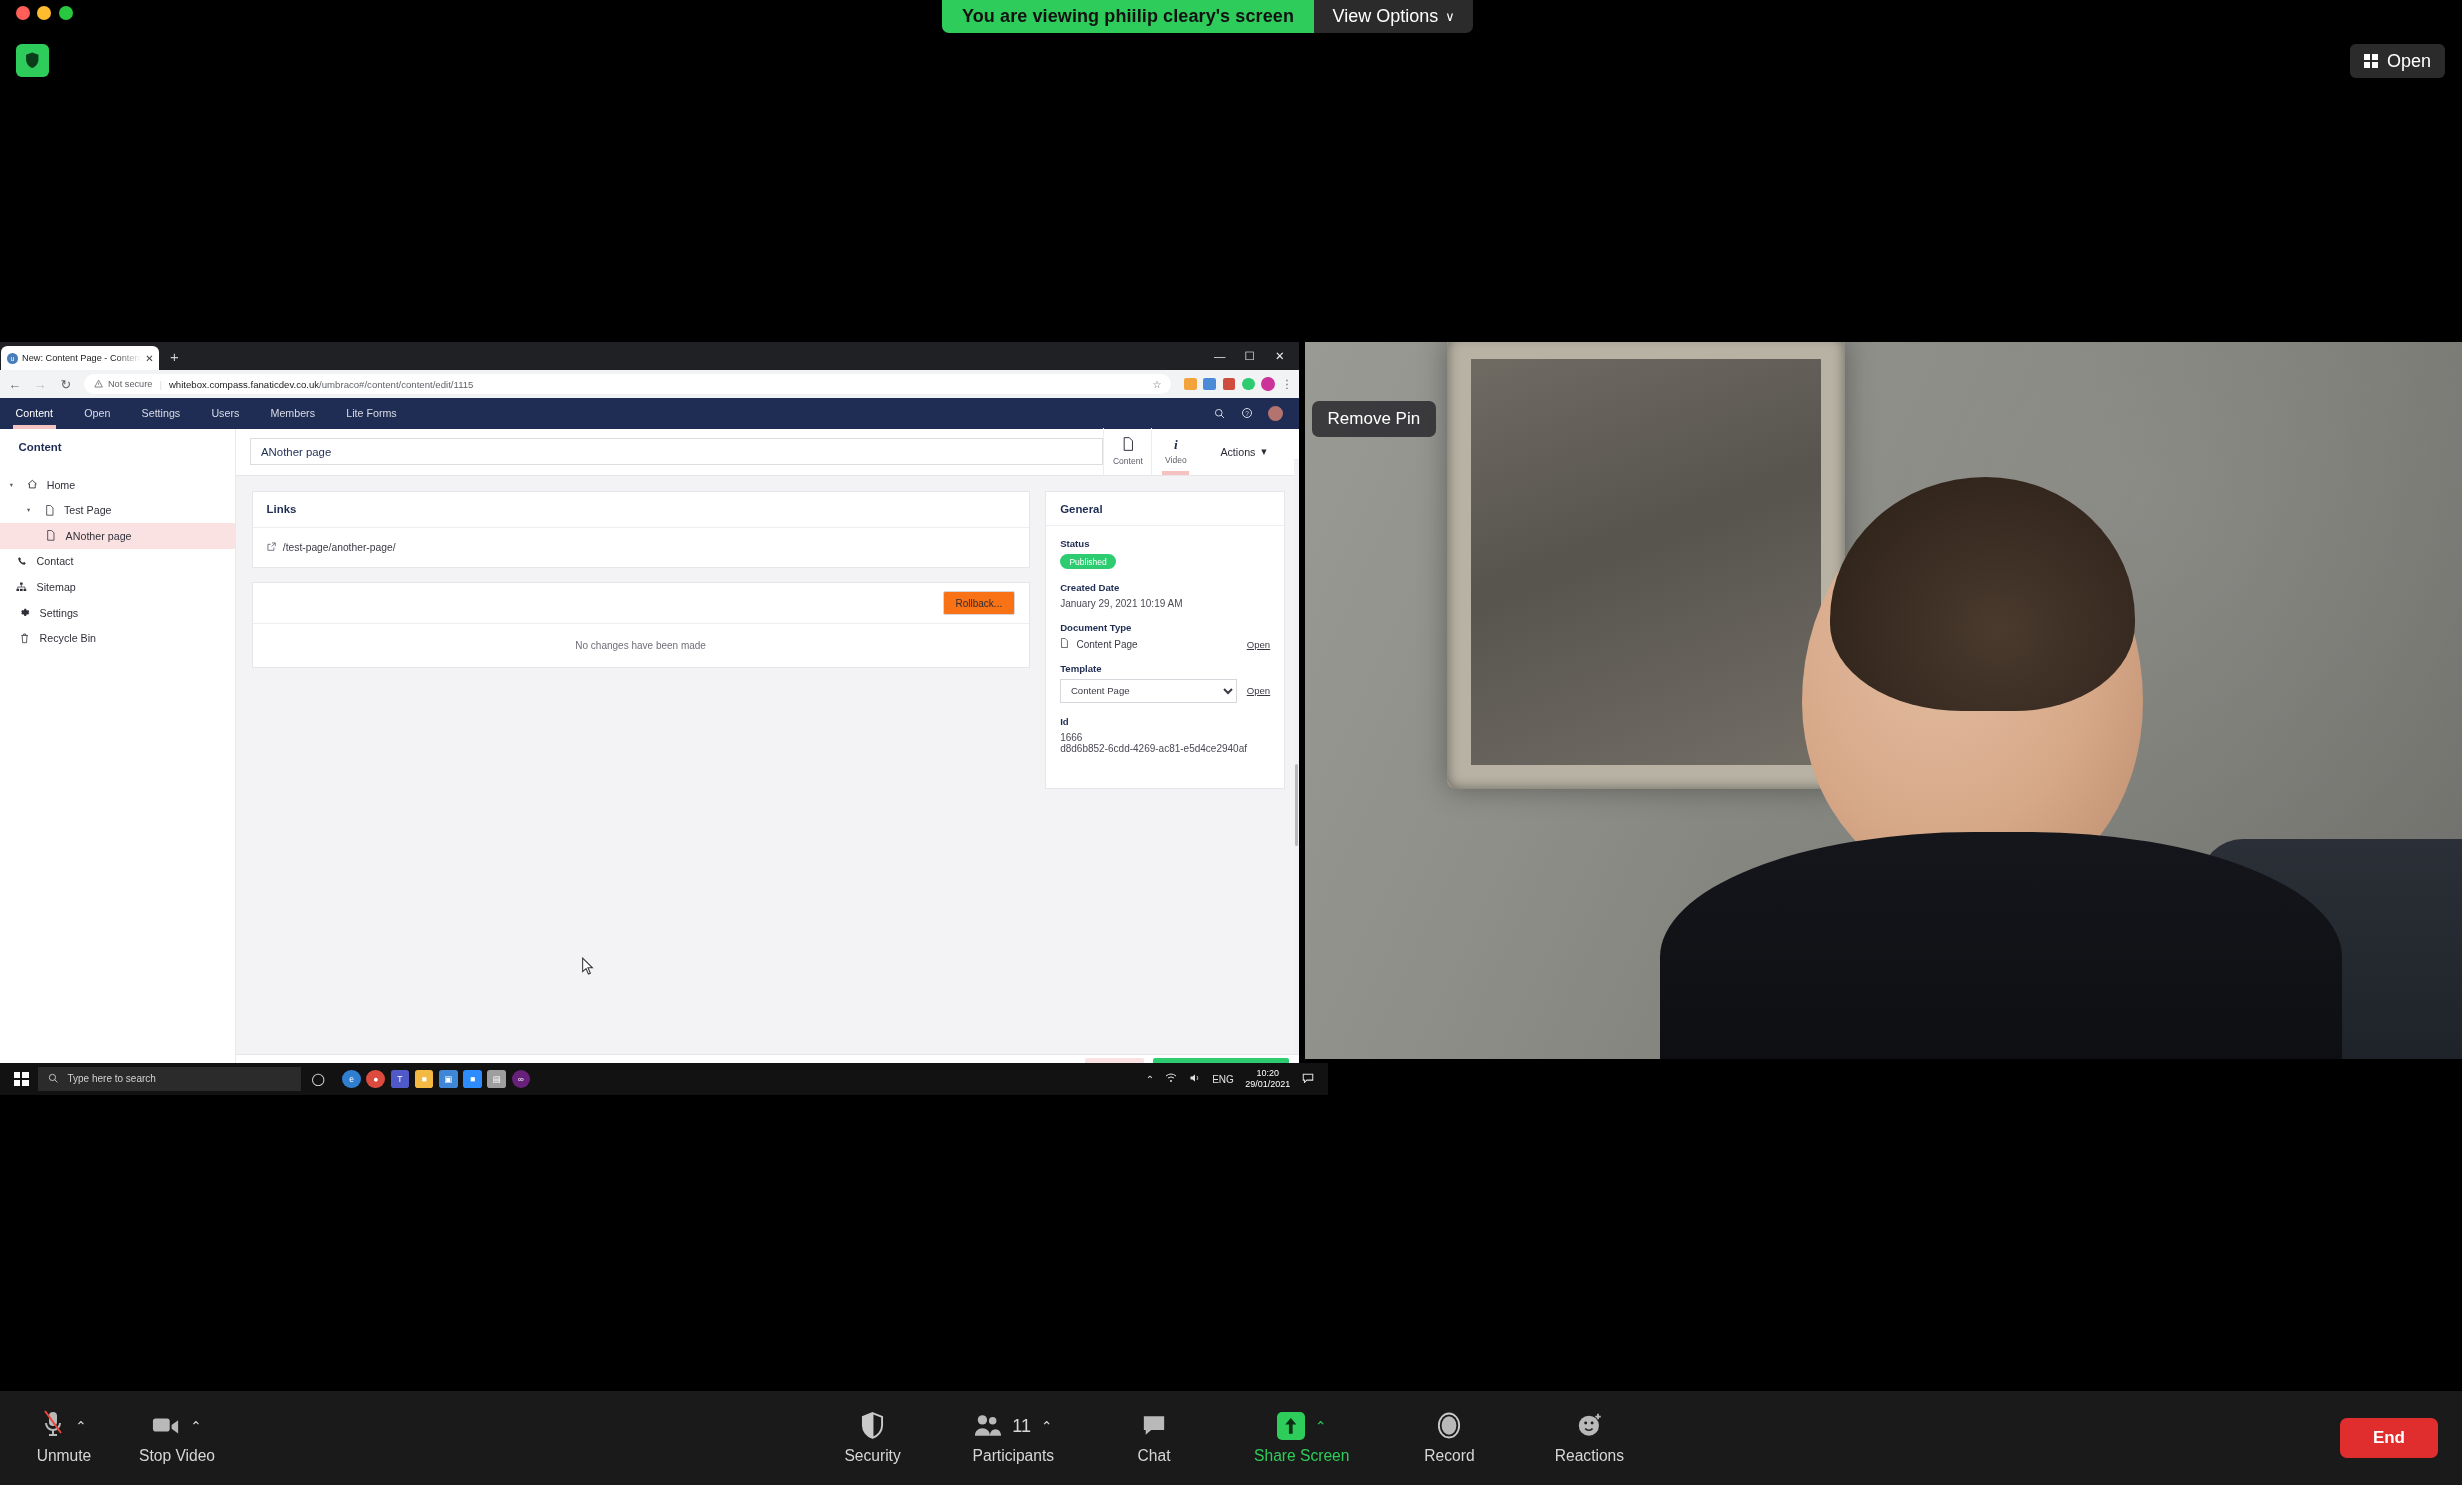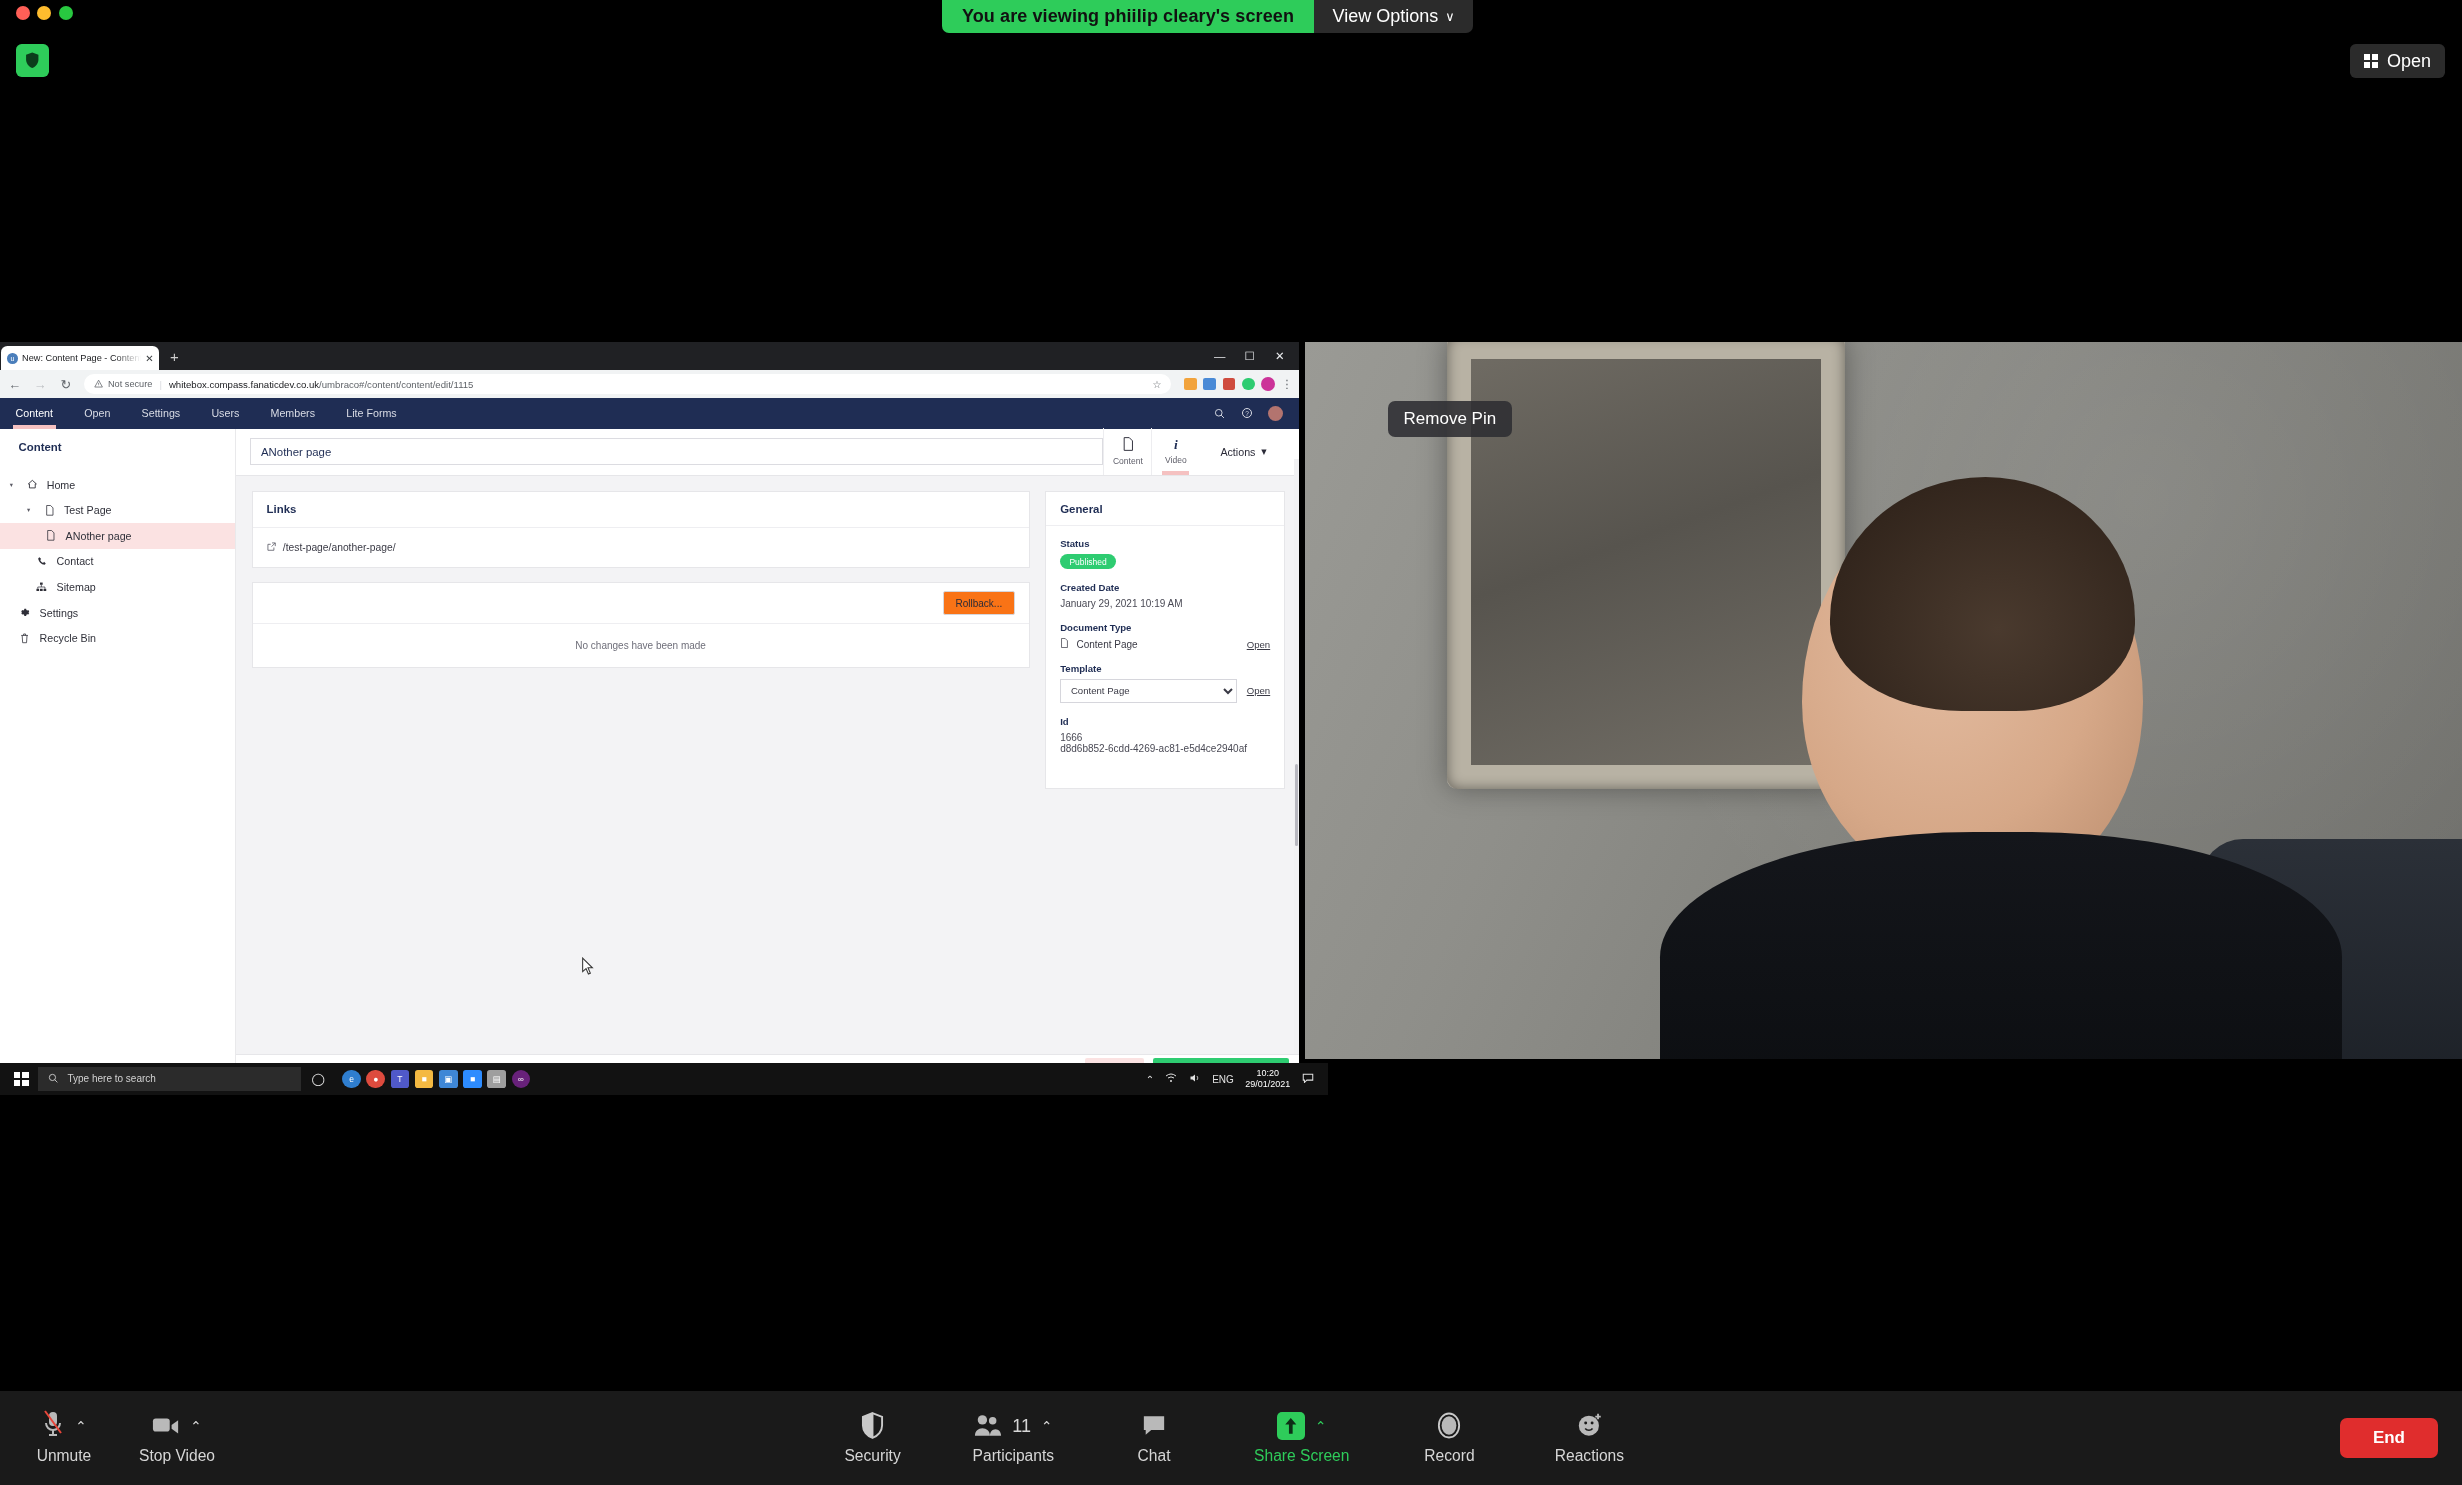--- a/index.html
+++ b/index.html
@@ -99,21 +99,21 @@
   .umb-body { display: flex; height: 656px; }
   .umb-side { width: 236px; background: #fff; border-right: 0.7px solid #e9e9eb; padding-top: 12.8px; }
   .umb-side .side-title { font-size: 11.4px; font-weight: 700; color: #1f2d54; padding: 0 18.5px 18.5px 18.5px; }
   .tree-row { display: flex; align-items: center; height: 25.6px; font-size: 10.7px; color: #30313a; gap: 7px; }
   .tree-row.selected { background: #fbe2e2; }
   .tree-row .caret { width: 11.4px; color: #5c5c66; font-size: 6.4px; text-align: center; }
   .tree-row .tico { width: 15.6px; display: flex; align-items: center; justify-content: center; color: #2f2f38; }
   .tree-row.l0 { padding-left: 5.7px; }
   .tree-row.l1 { padding-left: 23px; }
   .tree-row.l2 { padding-left: 43px; }
-  .tree-row.l1nc { padding-left: 34px; }
+  .tree-row.l1nc { padding-left: 14px; }
   .tree-row.l0nc { padding-left: 17px; }
 
   .umb-main { flex: 1 1 auto; position: relative; background: #f3f3f5; }
   .umb-header { height: 47px; background: #fff; border-bottom: 0.7px solid #e6e6e9; display: flex; align-items: center; padding: 0 14px; }
   .title-input {
     flex: 1 1 auto; max-width: 856px; height: 27px; border: 0.7px solid #dcdce1; background: #fff;
     font-size: 11.4px; color: #1f2d54; padding: 0 10px; font-family: "Liberation Sans", sans-serif;
   }
   .header-tabs { margin-left: auto; display: flex; align-items: stretch; height: 47px; }
   .htab { width: 48px; display: flex; flex-direction: column; align-items: center; justify-content: center; gap: 2.8px;
@@ -205,21 +205,21 @@
   .person-hair { position: absolute; left: 525px; top: 135px; width: 305px; height: 234px;
      background: radial-gradient(ellipse at 55% 65%, #4a3a2e 0%, #33261d 70%, #241a13 100%);
      border-radius: 52% 50% 40% 44% / 62% 62% 38% 38%; }
   .person-body { position: absolute; left: 355px; top: 490px; width: 682px; height: 298px;
      background: linear-gradient(180deg, #14161b 0%, #0b0d10 100%);
      border-radius: 46% 46% 0 0 / 42% 42% 0 0; }
   .chair { position: absolute; left: 895px; top: 497px; width: 298px; height: 298px;
      background: linear-gradient(180deg, #2b3038 0%, #1a1e24 100%); border-radius: 43px 14px 0 0; }
 
   .remove-pin {
-    position: absolute; left: 1388px; top: 401px; background: rgba(45,45,50,.88); color: #fff;
+    position: absolute; left: 1312px; top: 401px; background: rgba(45,45,50,.88); color: #fff;
     font-size: 17px; padding: 7.8px 15.6px; border-radius: 7px;
   }
   .vid-label {
     position: absolute; left: 1305px; bottom: 1.4px; background: rgba(20,20,20,.78); color: #fff;
     display: flex; align-items: center; gap: 9.2px; padding: 6.4px 14px 6.4px 10px; font-size: 18px;
   }
   .vid-label .bars { display: flex; align-items: flex-end; gap: 2.1px; height: 14px; }
   .vid-label .bars i { width: 2.8px; background: #fff; display: block; }
   .vid-label .bars i:nth-child(1) { height: 4.3px; }
   .vid-label .bars i:nth-child(2) { height: 7.8px; }

